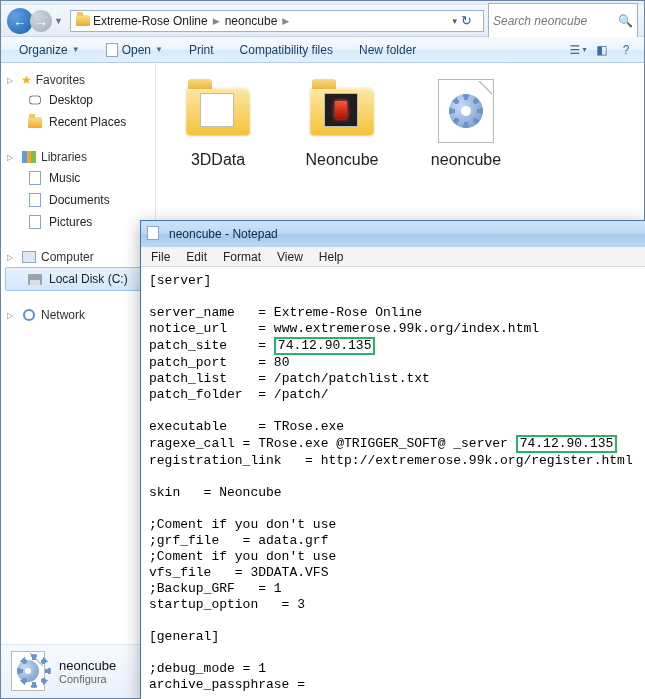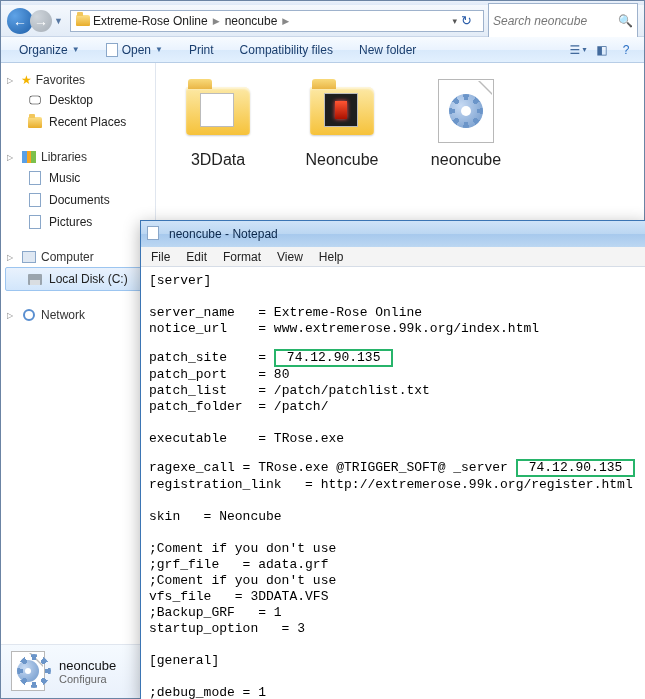--- a/index.html
+++ b/index.html
@@ -256,24 +256,23 @@
     font-family: Consolas, "Courier New", monospace;
     font-size: 13px;
     line-height: 16px;
     color:#000;
     white-space: pre;
     overflow:hidden;
     position:relative;
   }
   .hl {
     border:2px solid #27b46a;
-    padding:0 11px;
+    padding:0 2px;
     display:inline-block;
     line-height:14px;
-    margin-top:12px;
   }
   
   
   .i-star { color:#f4b400; }
   .i-fold { width:14px; height:11px; background:linear-gradient(#fce08a,#e8ad2b); border-radius:1px 2px 1px 1px; display:inline-block; position:relative; }
   .i-fold::before{ content:""; position:absolute; top:-3px; left:1px; width:6px; height:4px; background:#f2c75c; border-radius:1px 1px 0 0; }
   .i-disk { width:14px; height:11px; background:#9aa4ad; border-radius:1px; display:inline-block; position:relative; }
   .i-disk::after{ content:""; position:absolute; left:2px; bottom:0; width:10px; height:5px; background:#d9dde1; }
   .i-lib { width:14px; height:12px; display:inline-block; background:linear-gradient(90deg,#5aa0e6 0 33%,#f5a623 33% 66%,#7cc04b 66%); }
   .i-doc { width:12px; height:14px; background:#fff; border:1px solid #8aa7c9; display:inline-block; }

